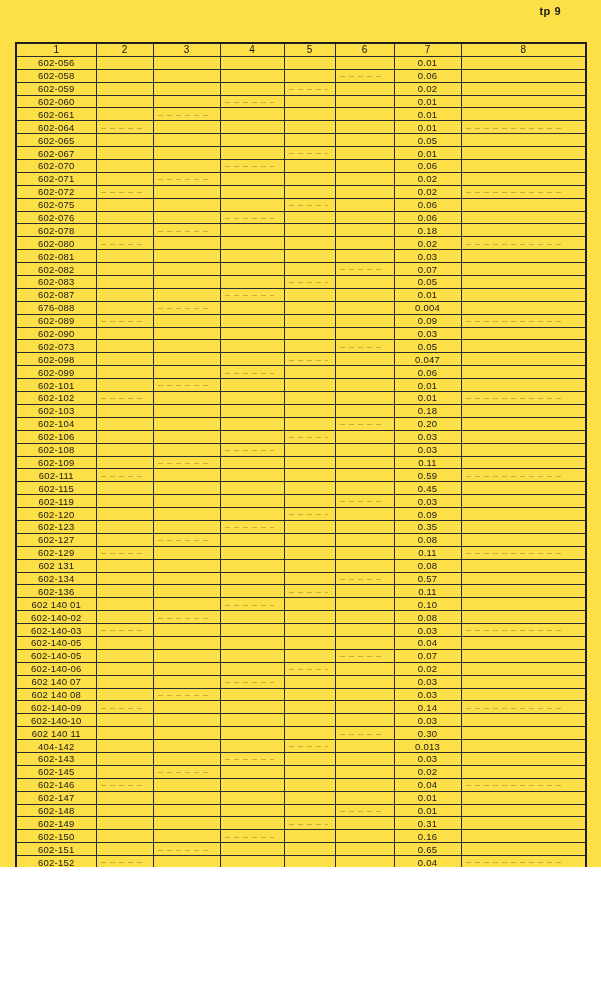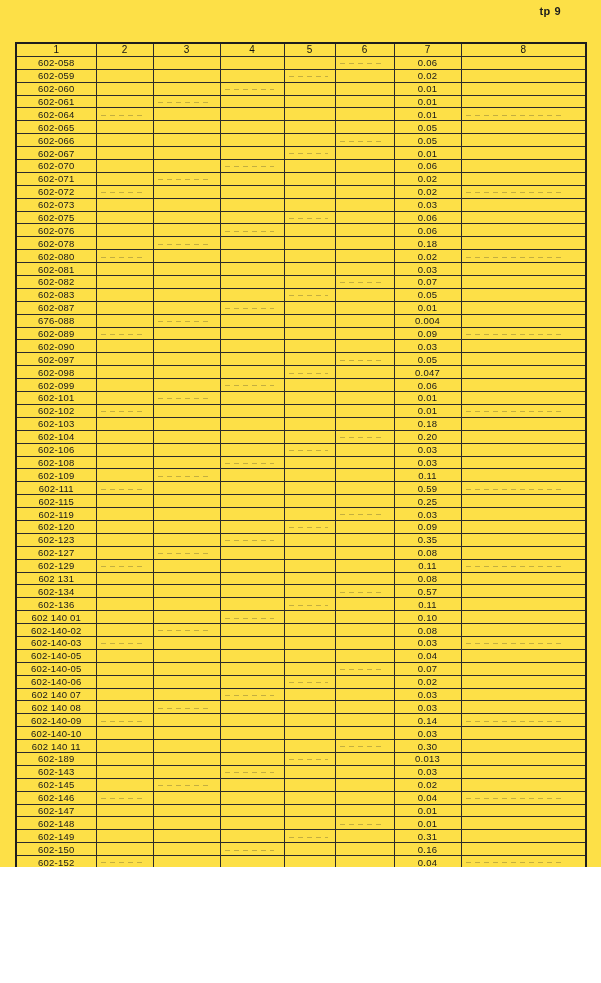--- a/index.html
+++ b/index.html
@@ -78,20 +78,30 @@
           <th>3</th>
           <th>4</th>
           <th>5</th>
           <th>6</th>
           <th>7</th>
           <th>8</th>
         </tr>
     </thead>
     <tbody id="table-body">
         <tr>
+          <td class="id-cell">602-056</td>
+          <td></td>
+          <td></td>
+          <td></td>
+          <td></td>
+          <td></td>
+          <td class="value-cell">0.01</td>
+          <td></td>
+        </tr>
+        <tr>
           <td class="id-cell">602-058</td>
           <td></td>
           <td></td>
           <td></td>
           <td></td>
           <td class="artifact"></td>
           <td class="value-cell">0.06</td>
           <td></td>
         </tr>
         <tr>
@@ -138,537 +148,517 @@
           <td class="id-cell">602-065</td>
           <td></td>
           <td></td>
           <td></td>
           <td></td>
           <td></td>
           <td class="value-cell">0.05</td>
           <td></td>
         </tr>
         <tr>
-          <td class="id-cell">602-066</td>
-          <td></td>
-          <td></td>
-          <td></td>
-          <td></td>
-          <td class="artifact"></td>
+          <td class="id-cell">602-067</td>
+          <td></td>
+          <td></td>
+          <td></td>
+          <td class="artifact"></td>
+          <td></td>
+          <td class="value-cell">0.01</td>
+          <td></td>
+        </tr>
+        <tr>
+          <td class="id-cell">602-070</td>
+          <td></td>
+          <td></td>
+          <td class="artifact"></td>
+          <td></td>
+          <td></td>
+          <td class="value-cell">0.06</td>
+          <td></td>
+        </tr>
+        <tr>
+          <td class="id-cell">602-071</td>
+          <td></td>
+          <td class="artifact"></td>
+          <td></td>
+          <td></td>
+          <td></td>
+          <td class="value-cell">0.02</td>
+          <td></td>
+        </tr>
+        <tr>
+          <td class="id-cell">602-072</td>
+          <td class="artifact"></td>
+          <td></td>
+          <td></td>
+          <td></td>
+          <td></td>
+          <td class="value-cell">0.02</td>
+          <td class="artifact"></td>
+        </tr>
+        <tr>
+          <td class="id-cell">602-075</td>
+          <td></td>
+          <td></td>
+          <td></td>
+          <td class="artifact"></td>
+          <td></td>
+          <td class="value-cell">0.06</td>
+          <td></td>
+        </tr>
+        <tr>
+          <td class="id-cell">602-076</td>
+          <td></td>
+          <td></td>
+          <td class="artifact"></td>
+          <td></td>
+          <td></td>
+          <td class="value-cell">0.06</td>
+          <td></td>
+        </tr>
+        <tr>
+          <td class="id-cell">602-078</td>
+          <td></td>
+          <td class="artifact"></td>
+          <td></td>
+          <td></td>
+          <td></td>
+          <td class="value-cell">0.18</td>
+          <td></td>
+        </tr>
+        <tr>
+          <td class="id-cell">602-080</td>
+          <td class="artifact"></td>
+          <td></td>
+          <td></td>
+          <td></td>
+          <td></td>
+          <td class="value-cell">0.02</td>
+          <td class="artifact"></td>
+        </tr>
+        <tr>
+          <td class="id-cell">602-081</td>
+          <td></td>
+          <td></td>
+          <td></td>
+          <td></td>
+          <td></td>
+          <td class="value-cell">0.03</td>
+          <td></td>
+        </tr>
+        <tr>
+          <td class="id-cell">602-082</td>
+          <td></td>
+          <td></td>
+          <td></td>
+          <td></td>
+          <td class="artifact"></td>
+          <td class="value-cell">0.07</td>
+          <td></td>
+        </tr>
+        <tr>
+          <td class="id-cell">602-083</td>
+          <td></td>
+          <td></td>
+          <td></td>
+          <td class="artifact"></td>
+          <td></td>
           <td class="value-cell">0.05</td>
           <td></td>
         </tr>
         <tr>
-          <td class="id-cell">602-067</td>
-          <td></td>
-          <td></td>
-          <td></td>
-          <td class="artifact"></td>
-          <td></td>
-          <td class="value-cell">0.01</td>
-          <td></td>
-        </tr>
-        <tr>
-          <td class="id-cell">602-070</td>
+          <td class="id-cell">602-087</td>
+          <td></td>
+          <td></td>
+          <td class="artifact"></td>
+          <td></td>
+          <td></td>
+          <td class="value-cell">0.01</td>
+          <td></td>
+        </tr>
+        <tr>
+          <td class="id-cell">676-088</td>
+          <td></td>
+          <td class="artifact"></td>
+          <td></td>
+          <td></td>
+          <td></td>
+          <td class="value-cell">0.004</td>
+          <td></td>
+        </tr>
+        <tr>
+          <td class="id-cell">602-089</td>
+          <td class="artifact"></td>
+          <td></td>
+          <td></td>
+          <td></td>
+          <td></td>
+          <td class="value-cell">0.09</td>
+          <td class="artifact"></td>
+        </tr>
+        <tr>
+          <td class="id-cell">602-090</td>
+          <td></td>
+          <td></td>
+          <td></td>
+          <td></td>
+          <td></td>
+          <td class="value-cell">0.03</td>
+          <td></td>
+        </tr>
+        <tr>
+          <td class="id-cell">602-073</td>
+          <td></td>
+          <td></td>
+          <td></td>
+          <td></td>
+          <td class="artifact"></td>
+          <td class="value-cell">0.05</td>
+          <td></td>
+        </tr>
+        <tr>
+          <td class="id-cell">602-098</td>
+          <td></td>
+          <td></td>
+          <td></td>
+          <td class="artifact"></td>
+          <td></td>
+          <td class="value-cell">0.047</td>
+          <td></td>
+        </tr>
+        <tr>
+          <td class="id-cell">602-099</td>
           <td></td>
           <td></td>
           <td class="artifact"></td>
           <td></td>
           <td></td>
           <td class="value-cell">0.06</td>
           <td></td>
         </tr>
         <tr>
-          <td class="id-cell">602-071</td>
-          <td></td>
-          <td class="artifact"></td>
-          <td></td>
-          <td></td>
+          <td class="id-cell">602-101</td>
+          <td></td>
+          <td class="artifact"></td>
+          <td></td>
+          <td></td>
+          <td></td>
+          <td class="value-cell">0.01</td>
+          <td></td>
+        </tr>
+        <tr>
+          <td class="id-cell">602-102</td>
+          <td class="artifact"></td>
+          <td></td>
+          <td></td>
+          <td></td>
+          <td></td>
+          <td class="value-cell">0.01</td>
+          <td class="artifact"></td>
+        </tr>
+        <tr>
+          <td class="id-cell">602-103</td>
+          <td></td>
+          <td></td>
+          <td></td>
+          <td></td>
+          <td></td>
+          <td class="value-cell">0.18</td>
+          <td></td>
+        </tr>
+        <tr>
+          <td class="id-cell">602-104</td>
+          <td></td>
+          <td></td>
+          <td></td>
+          <td></td>
+          <td class="artifact"></td>
+          <td class="value-cell">0.20</td>
+          <td></td>
+        </tr>
+        <tr>
+          <td class="id-cell">602-106</td>
+          <td></td>
+          <td></td>
+          <td></td>
+          <td class="artifact"></td>
+          <td></td>
+          <td class="value-cell">0.03</td>
+          <td></td>
+        </tr>
+        <tr>
+          <td class="id-cell">602-108</td>
+          <td></td>
+          <td></td>
+          <td class="artifact"></td>
+          <td></td>
+          <td></td>
+          <td class="value-cell">0.03</td>
+          <td></td>
+        </tr>
+        <tr>
+          <td class="id-cell">602-109</td>
+          <td></td>
+          <td class="artifact"></td>
+          <td></td>
+          <td></td>
+          <td></td>
+          <td class="value-cell">0.11</td>
+          <td></td>
+        </tr>
+        <tr>
+          <td class="id-cell">602-111</td>
+          <td class="artifact"></td>
+          <td></td>
+          <td></td>
+          <td></td>
+          <td></td>
+          <td class="value-cell">0.59</td>
+          <td class="artifact"></td>
+        </tr>
+        <tr>
+          <td class="id-cell">602-115</td>
+          <td></td>
+          <td></td>
+          <td></td>
+          <td></td>
+          <td></td>
+          <td class="value-cell">0.45</td>
+          <td></td>
+        </tr>
+        <tr>
+          <td class="id-cell">602-119</td>
+          <td></td>
+          <td></td>
+          <td></td>
+          <td></td>
+          <td class="artifact"></td>
+          <td class="value-cell">0.03</td>
+          <td></td>
+        </tr>
+        <tr>
+          <td class="id-cell">602-120</td>
+          <td></td>
+          <td></td>
+          <td></td>
+          <td class="artifact"></td>
+          <td></td>
+          <td class="value-cell">0.09</td>
+          <td></td>
+        </tr>
+        <tr>
+          <td class="id-cell">602-123</td>
+          <td></td>
+          <td></td>
+          <td class="artifact"></td>
+          <td></td>
+          <td></td>
+          <td class="value-cell">0.35</td>
+          <td></td>
+        </tr>
+        <tr>
+          <td class="id-cell">602-127</td>
+          <td></td>
+          <td class="artifact"></td>
+          <td></td>
+          <td></td>
+          <td></td>
+          <td class="value-cell">0.08</td>
+          <td></td>
+        </tr>
+        <tr>
+          <td class="id-cell">602-129</td>
+          <td class="artifact"></td>
+          <td></td>
+          <td></td>
+          <td></td>
+          <td></td>
+          <td class="value-cell">0.11</td>
+          <td class="artifact"></td>
+        </tr>
+        <tr>
+          <td class="id-cell">602 131</td>
+          <td></td>
+          <td></td>
+          <td></td>
+          <td></td>
+          <td></td>
+          <td class="value-cell">0.08</td>
+          <td></td>
+        </tr>
+        <tr>
+          <td class="id-cell">602-134</td>
+          <td></td>
+          <td></td>
+          <td></td>
+          <td></td>
+          <td class="artifact"></td>
+          <td class="value-cell">0.57</td>
+          <td></td>
+        </tr>
+        <tr>
+          <td class="id-cell">602-136</td>
+          <td></td>
+          <td></td>
+          <td></td>
+          <td class="artifact"></td>
+          <td></td>
+          <td class="value-cell">0.11</td>
+          <td></td>
+        </tr>
+        <tr>
+          <td class="id-cell">602 140 01</td>
+          <td></td>
+          <td></td>
+          <td class="artifact"></td>
+          <td></td>
+          <td></td>
+          <td class="value-cell">0.10</td>
+          <td></td>
+        </tr>
+        <tr>
+          <td class="id-cell">602-140-02</td>
+          <td></td>
+          <td class="artifact"></td>
+          <td></td>
+          <td></td>
+          <td></td>
+          <td class="value-cell">0.08</td>
+          <td></td>
+        </tr>
+        <tr>
+          <td class="id-cell">602-140-03</td>
+          <td class="artifact"></td>
+          <td></td>
+          <td></td>
+          <td></td>
+          <td></td>
+          <td class="value-cell">0.03</td>
+          <td class="artifact"></td>
+        </tr>
+        <tr>
+          <td class="id-cell">602-140-05</td>
+          <td></td>
+          <td></td>
+          <td></td>
+          <td></td>
+          <td></td>
+          <td class="value-cell">0.04</td>
+          <td></td>
+        </tr>
+        <tr>
+          <td class="id-cell">602-140-05</td>
+          <td></td>
+          <td></td>
+          <td></td>
+          <td></td>
+          <td class="artifact"></td>
+          <td class="value-cell">0.07</td>
+          <td></td>
+        </tr>
+        <tr>
+          <td class="id-cell">602-140-06</td>
+          <td></td>
+          <td></td>
+          <td></td>
+          <td class="artifact"></td>
           <td></td>
           <td class="value-cell">0.02</td>
           <td></td>
         </tr>
         <tr>
-          <td class="id-cell">602-072</td>
-          <td class="artifact"></td>
-          <td></td>
+          <td class="id-cell">602 140 07</td>
+          <td></td>
+          <td></td>
+          <td class="artifact"></td>
+          <td></td>
+          <td></td>
+          <td class="value-cell">0.03</td>
+          <td></td>
+        </tr>
+        <tr>
+          <td class="id-cell">602 140 08</td>
+          <td></td>
+          <td class="artifact"></td>
+          <td></td>
+          <td></td>
+          <td></td>
+          <td class="value-cell">0.03</td>
+          <td></td>
+        </tr>
+        <tr>
+          <td class="id-cell">602-140-09</td>
+          <td class="artifact"></td>
+          <td></td>
+          <td></td>
+          <td></td>
+          <td></td>
+          <td class="value-cell">0.14</td>
+          <td class="artifact"></td>
+        </tr>
+        <tr>
+          <td class="id-cell">602-140-10</td>
+          <td></td>
+          <td></td>
+          <td></td>
+          <td></td>
+          <td></td>
+          <td class="value-cell">0.03</td>
+          <td></td>
+        </tr>
+        <tr>
+          <td class="id-cell">602 140 11</td>
+          <td></td>
+          <td></td>
+          <td></td>
+          <td></td>
+          <td class="artifact"></td>
+          <td class="value-cell">0.30</td>
+          <td></td>
+        </tr>
+        <tr>
+          <td class="id-cell">404-142</td>
+          <td></td>
+          <td></td>
+          <td></td>
+          <td class="artifact"></td>
+          <td></td>
+          <td class="value-cell">0.013</td>
+          <td></td>
+        </tr>
+        <tr>
+          <td class="id-cell">602-143</td>
+          <td></td>
+          <td></td>
+          <td class="artifact"></td>
+          <td></td>
+          <td></td>
+          <td class="value-cell">0.03</td>
+          <td></td>
+        </tr>
+        <tr>
+          <td class="id-cell">602-145</td>
+          <td></td>
+          <td class="artifact"></td>
           <td></td>
           <td></td>
           <td></td>
           <td class="value-cell">0.02</td>
-          <td class="artifact"></td>
-        </tr>
-        <tr>
-          <td class="id-cell">602-073</td>
-          <td></td>
-          <td></td>
-          <td></td>
-          <td></td>
-          <td></td>
-          <td class="value-cell">0.03</td>
-          <td></td>
-        </tr>
-        <tr>
-          <td class="id-cell">602-075</td>
-          <td></td>
-          <td></td>
-          <td></td>
-          <td class="artifact"></td>
-          <td></td>
-          <td class="value-cell">0.06</td>
-          <td></td>
-        </tr>
-        <tr>
-          <td class="id-cell">602-076</td>
-          <td></td>
-          <td></td>
-          <td class="artifact"></td>
-          <td></td>
-          <td></td>
-          <td class="value-cell">0.06</td>
-          <td></td>
-        </tr>
-        <tr>
-          <td class="id-cell">602-078</td>
-          <td></td>
-          <td class="artifact"></td>
-          <td></td>
-          <td></td>
-          <td></td>
-          <td class="value-cell">0.18</td>
-          <td></td>
-        </tr>
-        <tr>
-          <td class="id-cell">602-080</td>
-          <td class="artifact"></td>
-          <td></td>
-          <td></td>
-          <td></td>
-          <td></td>
-          <td class="value-cell">0.02</td>
-          <td class="artifact"></td>
-        </tr>
-        <tr>
-          <td class="id-cell">602-081</td>
-          <td></td>
-          <td></td>
-          <td></td>
-          <td></td>
-          <td></td>
-          <td class="value-cell">0.03</td>
-          <td></td>
-        </tr>
-        <tr>
-          <td class="id-cell">602-082</td>
-          <td></td>
-          <td></td>
-          <td></td>
-          <td></td>
-          <td class="artifact"></td>
-          <td class="value-cell">0.07</td>
-          <td></td>
-        </tr>
-        <tr>
-          <td class="id-cell">602-083</td>
-          <td></td>
-          <td></td>
-          <td></td>
-          <td class="artifact"></td>
-          <td></td>
-          <td class="value-cell">0.05</td>
-          <td></td>
-        </tr>
-        <tr>
-          <td class="id-cell">602-087</td>
-          <td></td>
-          <td></td>
-          <td class="artifact"></td>
-          <td></td>
-          <td></td>
-          <td class="value-cell">0.01</td>
-          <td></td>
-        </tr>
-        <tr>
-          <td class="id-cell">676-088</td>
-          <td></td>
-          <td class="artifact"></td>
-          <td></td>
-          <td></td>
-          <td></td>
-          <td class="value-cell">0.004</td>
-          <td></td>
-        </tr>
-        <tr>
-          <td class="id-cell">602-089</td>
-          <td class="artifact"></td>
-          <td></td>
-          <td></td>
-          <td></td>
-          <td></td>
-          <td class="value-cell">0.09</td>
-          <td class="artifact"></td>
-        </tr>
-        <tr>
-          <td class="id-cell">602-090</td>
-          <td></td>
-          <td></td>
-          <td></td>
-          <td></td>
-          <td></td>
-          <td class="value-cell">0.03</td>
-          <td></td>
-        </tr>
-        <tr>
-          <td class="id-cell">602-097</td>
-          <td></td>
-          <td></td>
-          <td></td>
-          <td></td>
-          <td class="artifact"></td>
-          <td class="value-cell">0.05</td>
-          <td></td>
-        </tr>
-        <tr>
-          <td class="id-cell">602-098</td>
-          <td></td>
-          <td></td>
-          <td></td>
-          <td class="artifact"></td>
-          <td></td>
-          <td class="value-cell">0.047</td>
-          <td></td>
-        </tr>
-        <tr>
-          <td class="id-cell">602-099</td>
-          <td></td>
-          <td></td>
-          <td class="artifact"></td>
-          <td></td>
-          <td></td>
-          <td class="value-cell">0.06</td>
-          <td></td>
-        </tr>
-        <tr>
-          <td class="id-cell">602-101</td>
-          <td></td>
-          <td class="artifact"></td>
-          <td></td>
-          <td></td>
-          <td></td>
-          <td class="value-cell">0.01</td>
-          <td></td>
-        </tr>
-        <tr>
-          <td class="id-cell">602-102</td>
-          <td class="artifact"></td>
-          <td></td>
-          <td></td>
-          <td></td>
-          <td></td>
-          <td class="value-cell">0.01</td>
-          <td class="artifact"></td>
-        </tr>
-        <tr>
-          <td class="id-cell">602-103</td>
-          <td></td>
-          <td></td>
-          <td></td>
-          <td></td>
-          <td></td>
-          <td class="value-cell">0.18</td>
-          <td></td>
-        </tr>
-        <tr>
-          <td class="id-cell">602-104</td>
-          <td></td>
-          <td></td>
-          <td></td>
-          <td></td>
-          <td class="artifact"></td>
-          <td class="value-cell">0.20</td>
-          <td></td>
-        </tr>
-        <tr>
-          <td class="id-cell">602-106</td>
-          <td></td>
-          <td></td>
-          <td></td>
-          <td class="artifact"></td>
-          <td></td>
-          <td class="value-cell">0.03</td>
-          <td></td>
-        </tr>
-        <tr>
-          <td class="id-cell">602-108</td>
-          <td></td>
-          <td></td>
-          <td class="artifact"></td>
-          <td></td>
-          <td></td>
-          <td class="value-cell">0.03</td>
-          <td></td>
-        </tr>
-        <tr>
-          <td class="id-cell">602-109</td>
-          <td></td>
-          <td class="artifact"></td>
-          <td></td>
-          <td></td>
-          <td></td>
-          <td class="value-cell">0.11</td>
-          <td></td>
-        </tr>
-        <tr>
-          <td class="id-cell">602-111</td>
-          <td class="artifact"></td>
-          <td></td>
-          <td></td>
-          <td></td>
-          <td></td>
-          <td class="value-cell">0.59</td>
-          <td class="artifact"></td>
-        </tr>
-        <tr>
-          <td class="id-cell">602-115</td>
-          <td></td>
-          <td></td>
-          <td></td>
-          <td></td>
-          <td></td>
-          <td class="value-cell">0.25</td>
-          <td></td>
-        </tr>
-        <tr>
-          <td class="id-cell">602-119</td>
-          <td></td>
-          <td></td>
-          <td></td>
-          <td></td>
-          <td class="artifact"></td>
-          <td class="value-cell">0.03</td>
-          <td></td>
-        </tr>
-        <tr>
-          <td class="id-cell">602-120</td>
-          <td></td>
-          <td></td>
-          <td></td>
-          <td class="artifact"></td>
-          <td></td>
-          <td class="value-cell">0.09</td>
-          <td></td>
-        </tr>
-        <tr>
-          <td class="id-cell">602-123</td>
-          <td></td>
-          <td></td>
-          <td class="artifact"></td>
-          <td></td>
-          <td></td>
-          <td class="value-cell">0.35</td>
-          <td></td>
-        </tr>
-        <tr>
-          <td class="id-cell">602-127</td>
-          <td></td>
-          <td class="artifact"></td>
-          <td></td>
-          <td></td>
-          <td></td>
-          <td class="value-cell">0.08</td>
-          <td></td>
-        </tr>
-        <tr>
-          <td class="id-cell">602-129</td>
-          <td class="artifact"></td>
-          <td></td>
-          <td></td>
-          <td></td>
-          <td></td>
-          <td class="value-cell">0.11</td>
-          <td class="artifact"></td>
-        </tr>
-        <tr>
-          <td class="id-cell">602 131</td>
-          <td></td>
-          <td></td>
-          <td></td>
-          <td></td>
-          <td></td>
-          <td class="value-cell">0.08</td>
-          <td></td>
-        </tr>
-        <tr>
-          <td class="id-cell">602-134</td>
-          <td></td>
-          <td></td>
-          <td></td>
-          <td></td>
-          <td class="artifact"></td>
-          <td class="value-cell">0.57</td>
-          <td></td>
-        </tr>
-        <tr>
-          <td class="id-cell">602-136</td>
-          <td></td>
-          <td></td>
-          <td></td>
-          <td class="artifact"></td>
-          <td></td>
-          <td class="value-cell">0.11</td>
-          <td></td>
-        </tr>
-        <tr>
-          <td class="id-cell">602 140 01</td>
-          <td></td>
-          <td></td>
-          <td class="artifact"></td>
-          <td></td>
-          <td></td>
-          <td class="value-cell">0.10</td>
-          <td></td>
-        </tr>
-        <tr>
-          <td class="id-cell">602-140-02</td>
-          <td></td>
-          <td class="artifact"></td>
-          <td></td>
-          <td></td>
-          <td></td>
-          <td class="value-cell">0.08</td>
-          <td></td>
-        </tr>
-        <tr>
-          <td class="id-cell">602-140-03</td>
-          <td class="artifact"></td>
-          <td></td>
-          <td></td>
-          <td></td>
-          <td></td>
-          <td class="value-cell">0.03</td>
-          <td class="artifact"></td>
-        </tr>
-        <tr>
-          <td class="id-cell">602-140-05</td>
-          <td></td>
+          <td></td>
+        </tr>
+        <tr>
+          <td class="id-cell">602-146</td>
+          <td class="artifact"></td>
           <td></td>
           <td></td>
           <td></td>
           <td></td>
           <td class="value-cell">0.04</td>
-          <td></td>
-        </tr>
-        <tr>
-          <td class="id-cell">602-140-05</td>
-          <td></td>
-          <td></td>
-          <td></td>
-          <td></td>
-          <td class="artifact"></td>
-          <td class="value-cell">0.07</td>
-          <td></td>
-        </tr>
-        <tr>
-          <td class="id-cell">602-140-06</td>
-          <td></td>
-          <td></td>
-          <td></td>
-          <td class="artifact"></td>
-          <td></td>
-          <td class="value-cell">0.02</td>
-          <td></td>
-        </tr>
-        <tr>
-          <td class="id-cell">602 140 07</td>
-          <td></td>
-          <td></td>
-          <td class="artifact"></td>
-          <td></td>
-          <td></td>
-          <td class="value-cell">0.03</td>
-          <td></td>
-        </tr>
-        <tr>
-          <td class="id-cell">602 140 08</td>
-          <td></td>
-          <td class="artifact"></td>
-          <td></td>
-          <td></td>
-          <td></td>
-          <td class="value-cell">0.03</td>
-          <td></td>
-        </tr>
-        <tr>
-          <td class="id-cell">602-140-09</td>
-          <td class="artifact"></td>
-          <td></td>
-          <td></td>
-          <td></td>
-          <td></td>
-          <td class="value-cell">0.14</td>
-          <td class="artifact"></td>
-        </tr>
-        <tr>
-          <td class="id-cell">602-140-10</td>
-          <td></td>
-          <td></td>
-          <td></td>
-          <td></td>
-          <td></td>
-          <td class="value-cell">0.03</td>
-          <td></td>
-        </tr>
-        <tr>
-          <td class="id-cell">602 140 11</td>
-          <td></td>
-          <td></td>
-          <td></td>
-          <td></td>
-          <td class="artifact"></td>
-          <td class="value-cell">0.30</td>
-          <td></td>
-        </tr>
-        <tr>
-          <td class="id-cell">602-189</td>
-          <td></td>
-          <td></td>
-          <td></td>
-          <td class="artifact"></td>
-          <td></td>
-          <td class="value-cell">0.013</td>
-          <td></td>
-        </tr>
-        <tr>
-          <td class="id-cell">602-143</td>
-          <td></td>
-          <td></td>
-          <td class="artifact"></td>
-          <td></td>
-          <td></td>
-          <td class="value-cell">0.03</td>
-          <td></td>
-        </tr>
-        <tr>
-          <td class="id-cell">602-145</td>
-          <td></td>
-          <td class="artifact"></td>
-          <td></td>
-          <td></td>
-          <td></td>
-          <td class="value-cell">0.02</td>
-          <td></td>
-        </tr>
-        <tr>
-          <td class="id-cell">602-146</td>
-          <td class="artifact"></td>
-          <td></td>
-          <td></td>
-          <td></td>
-          <td></td>
-          <td class="value-cell">0.04</td>
           <td class="artifact"></td>
         </tr>
         <tr>
           <td class="id-cell">602-147</td>
           <td></td>
           <td></td>
           <td></td>
           <td></td>
           <td></td>
           <td class="value-cell">0.01</td>
@@ -695,20 +685,30 @@
           <td></td>
         </tr>
         <tr>
           <td class="id-cell">602-150</td>
           <td></td>
           <td></td>
           <td class="artifact"></td>
           <td></td>
           <td></td>
           <td class="value-cell">0.16</td>
+          <td></td>
+        </tr>
+        <tr>
+          <td class="id-cell">602-151</td>
+          <td></td>
+          <td class="artifact"></td>
+          <td></td>
+          <td></td>
+          <td></td>
+          <td class="value-cell">0.65</td>
           <td></td>
         </tr>
         <tr>
           <td class="id-cell">602-152</td>
           <td class="artifact"></td>
           <td></td>
           <td></td>
           <td></td>
           <td></td>
           <td class="value-cell">0.04</td>

